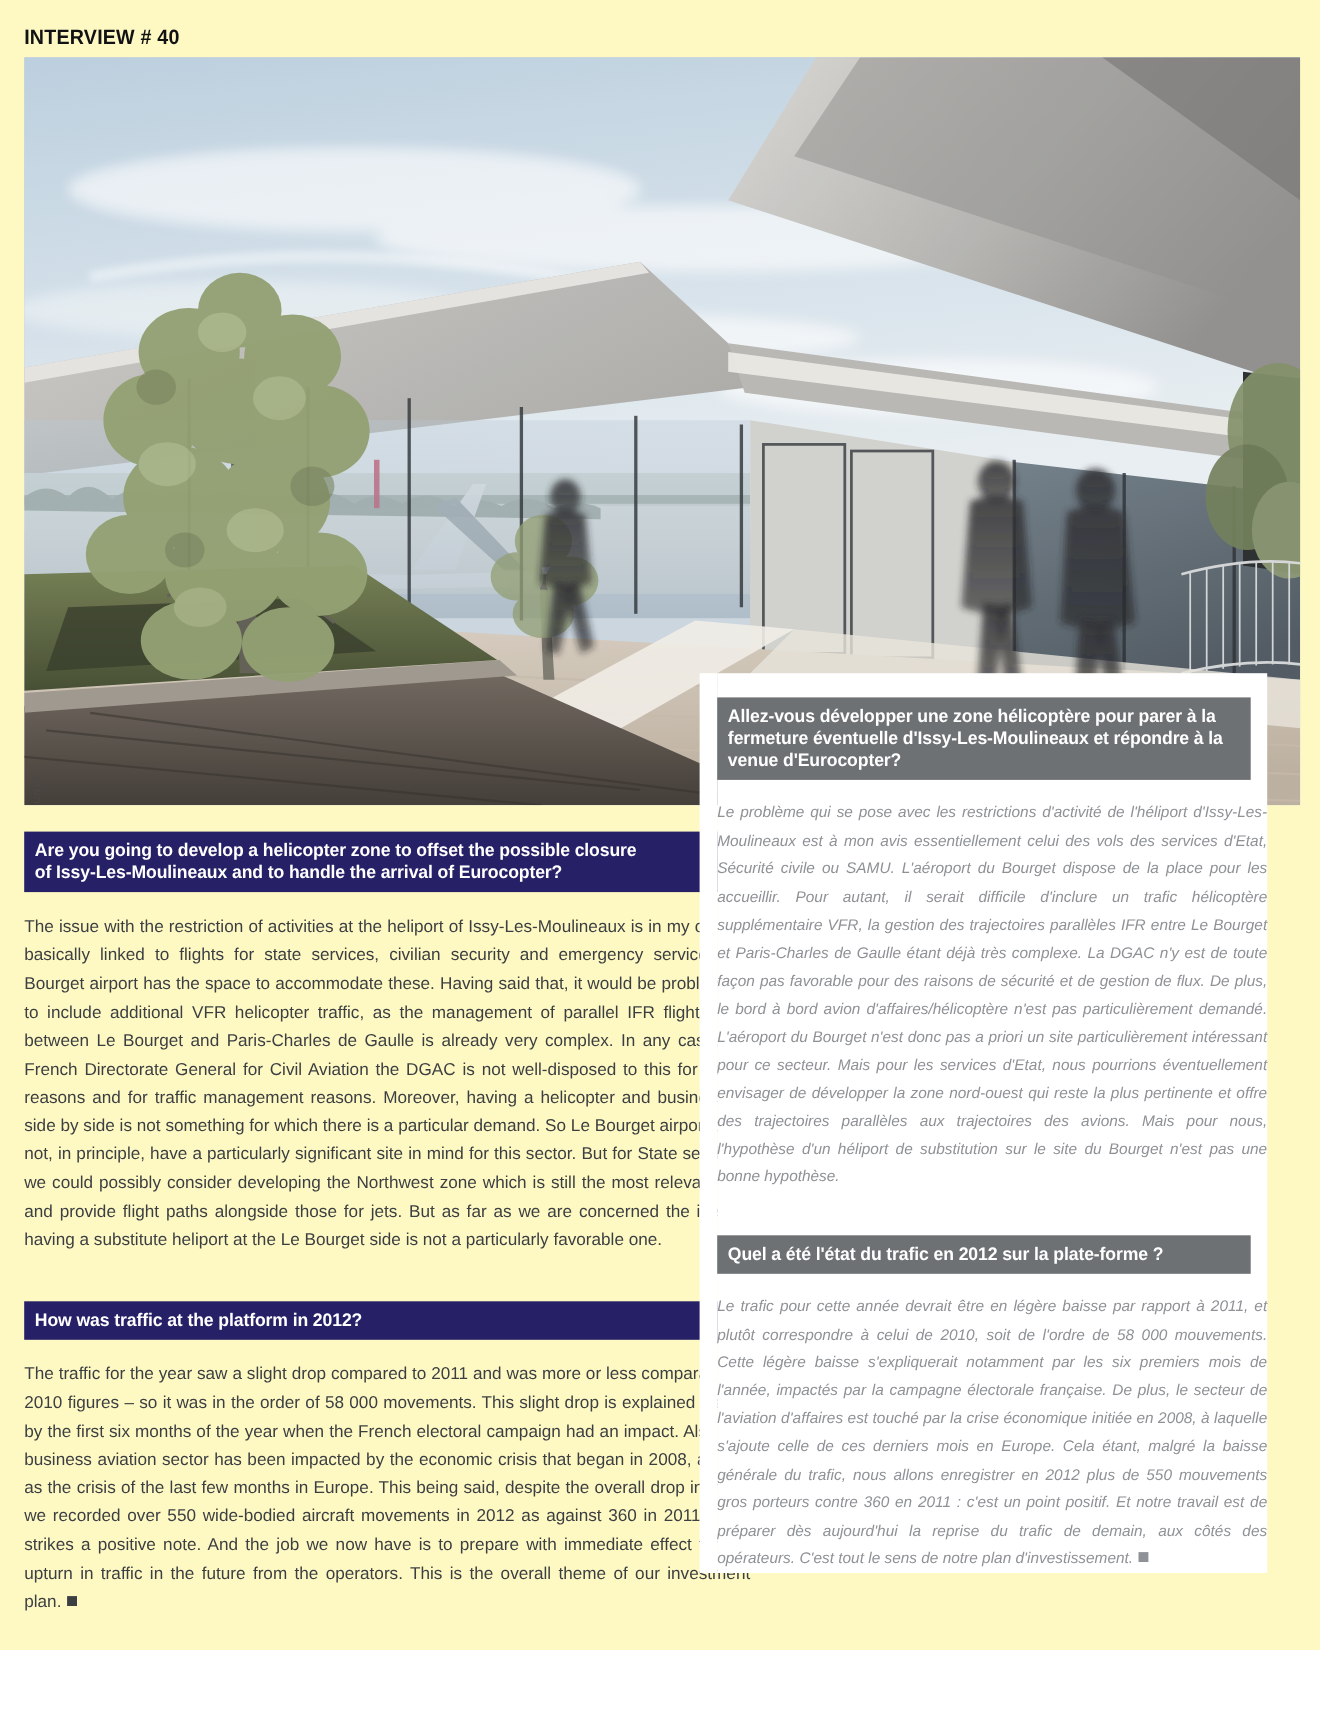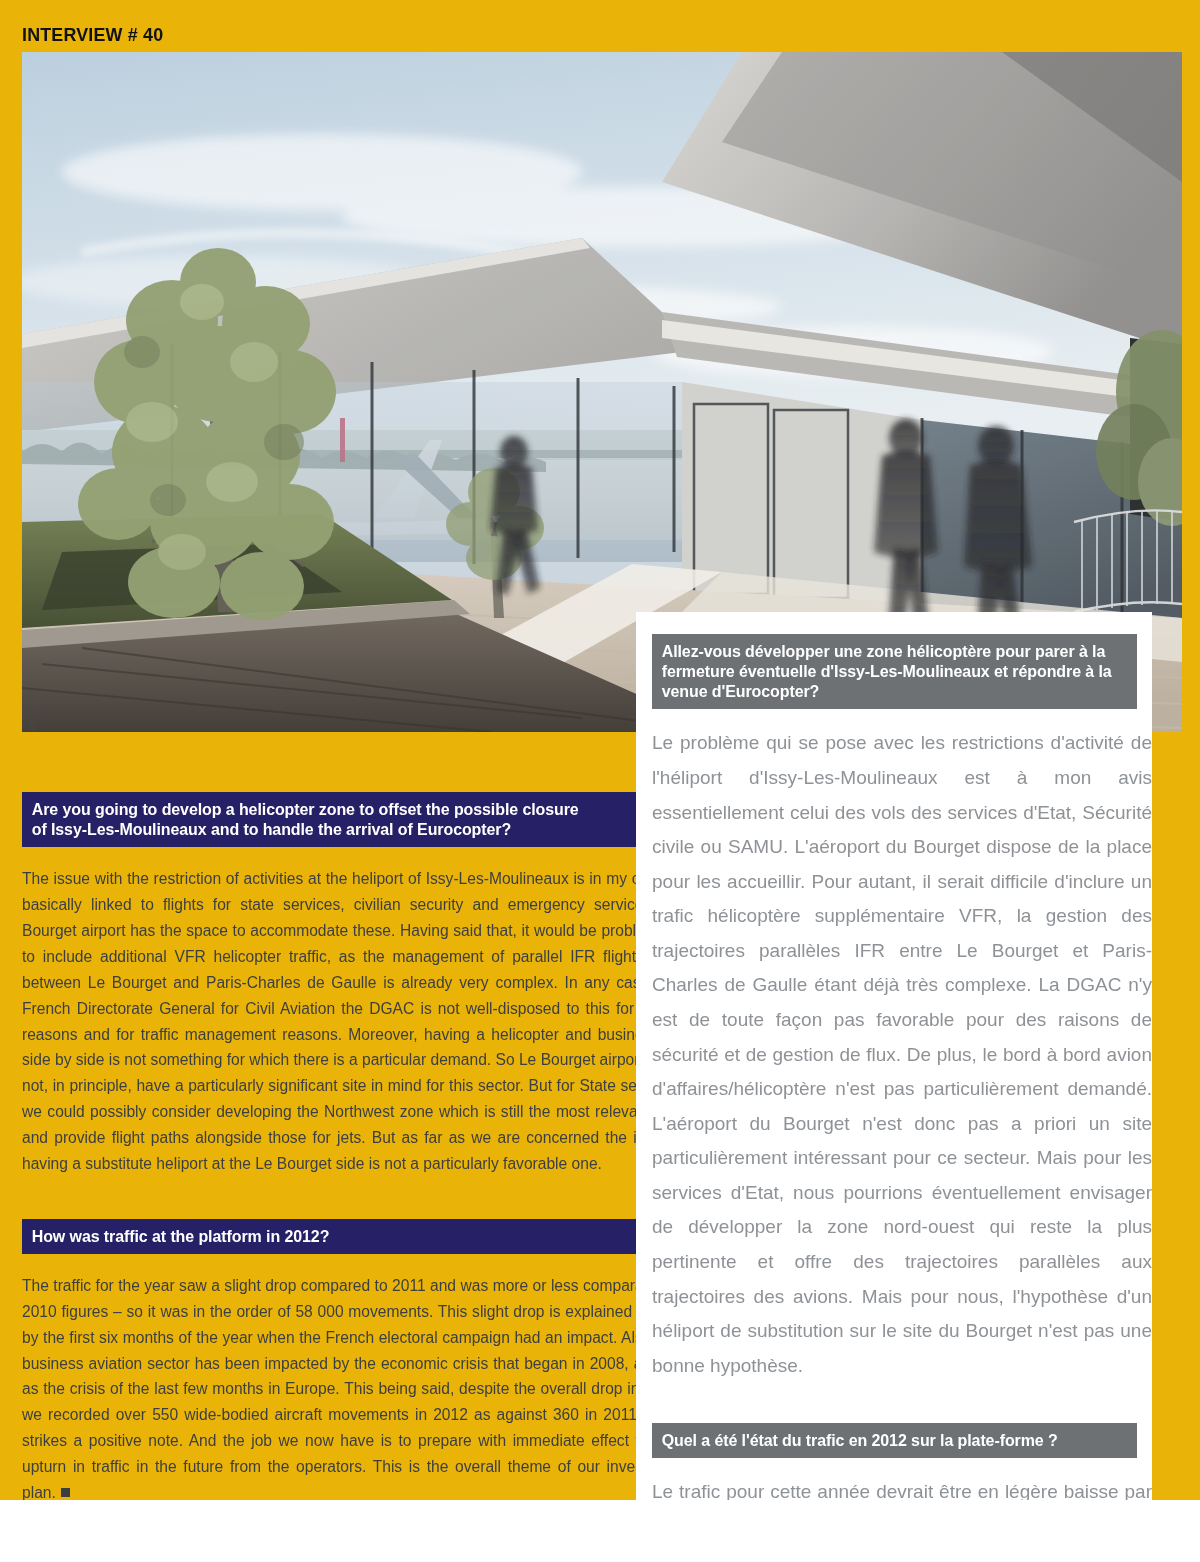--- a/index.html
+++ b/index.html
@@ -8,21 +8,21 @@
     width: 1200px;
     height: 1562px;
     background: #ffffff;
     font-family: "Liberation Sans", sans-serif;
   }
 
   #page {
     position: relative;
     width: 1200px;
     height: 1500px;
-    background: #eab308;
+    background: #fef9c3;
     overflow: hidden;
   }
 
   
   .running-head {
     position: absolute;
     left: 22px;
     top: 24px;
     font-size: 19px;
     font-weight: bold;
@@ -54,21 +54,21 @@
     color: #4a4a4a;
     writing-mode: vertical-rl;
     transform: rotate(180deg);
     white-space: nowrap;
   }
 
   
   .col-en {
     position: absolute;
     left: 22px;
-    top: 792px;
+    top: 756px;
     width: 660px;
   }
   .col-fr {
     position: absolute;
     left: 652px;
     top: 612px;
     width: 500px;
     background: #ffffff;
     padding: 22px 0 0 0;
   }
@@ -101,25 +101,26 @@
 
   
   .body-en {
     font-size: 15.6px;
     line-height: 1.66;
     color: #3c3f42;
     text-align: justify;
     margin-top: 19px;
   }
   .body-fr {
-    font-size: 19px;
+    font-size: 14px;
     line-height: 1.82;
     color: #8e9296;
     text-align: justify;
     margin-top: 17px;
+    font-style: italic;
   }
 
   .gap-en { height: 42px; }
   .gap-fr { height: 40px; }
 
   .endmark {
     display: inline-block;
     width: 9px;
     height: 9px;
     margin-left: 5px;

